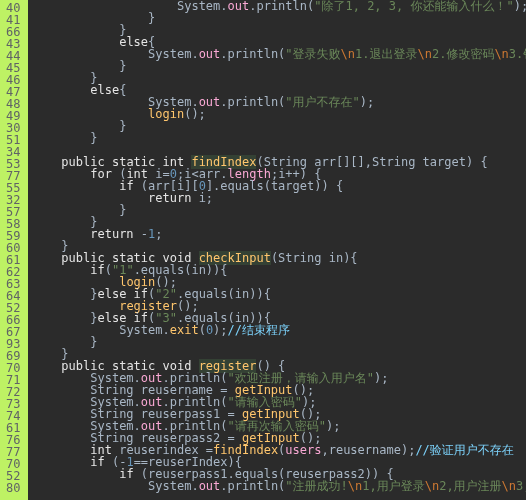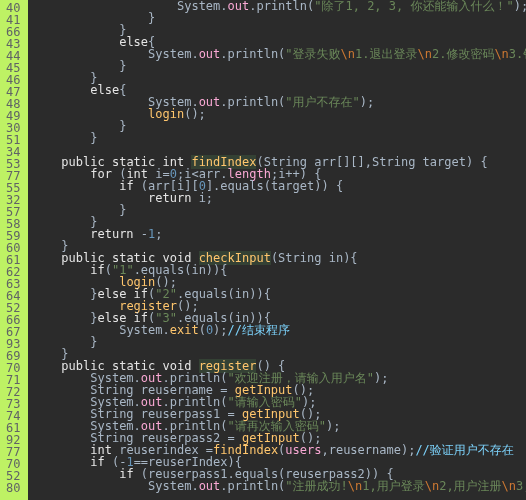--- a/index.html
+++ b/index.html
@@ -74,20 +74,20 @@
       <div>66</div>
       <div>67</div>
       <div>93</div>
       <div>69</div>
       <div>70</div>
       <div>71</div>
       <div>72</div>
       <div>73</div>
       <div>74</div>
       <div>61</div>
-      <div>92</div>
+      <div>76</div>
       <div>77</div>
       <div>70</div>
       <div>52</div>
       <div>80</div>
     </div>
   <div class="code" id="code"><div>                    <span class="id">System.</span><span class="fld">out</span><span class="id">.println(</span><span class="str">"除了1, 2, 3, 你还能输入什么！"</span><span class="id">);</span></div><div>                <span class="id">}</span></div><div>            <span class="id">}</span></div><div>            <span class="kw">else</span><span class="id">{</span></div><div>                <span class="id">System.</span><span class="fld">out</span><span class="id">.println(</span><span class="str">"登录失败</span><span class="esc">\n</span><span class="str">1.退出登录</span><span class="esc">\n</span><span class="str">2.修改密码</span><span class="esc">\n</span><span class="str">3.销毁用户"</span></div><div>            <span class="id">}</span></div><div>        <span class="id">}</span></div><div>        <span class="kw">else</span><span class="id">{</span></div><div>                <span class="id">System.</span><span class="fld">out</span><span class="id">.println(</span><span class="str">"用户不存在"</span><span class="id">);</span></div><div>                <span class="fn">login</span><span class="id">();</span></div><div>            <span class="id">}</span></div><div>        <span class="id">}</span></div><div></div><div>    <span class="kw">public static int </span><span class="def">findIndex</span><span class="id">(String arr[][],String target) {</span></div><div>        <span class="kw">for </span><span class="id">(</span><span class="kw">int </span><span class="id">i=</span><span class="num">0</span><span class="id">;i&lt;arr.</span><span class="fld">length</span><span class="id">;i++) {</span></div><div>            <span class="kw">if </span><span class="id">(arr[i][</span><span class="num">0</span><span class="id">].equals(target)) {</span></div><div>                <span class="kw">return </span><span class="id">i;</span></div><div>            <span class="id">}</span></div><div>        <span class="id">}</span></div><div>        <span class="kw">return </span><span class="id">-</span><span class="num">1</span><span class="id">;</span></div><div>    <span class="id">}</span></div><div>    <span class="kw">public static void </span><span class="def">checkInput</span><span class="id">(String in){</span></div><div>        <span class="kw">if</span><span class="id">(</span><span class="str">"1"</span><span class="id">.equals(in)){</span></div><div>            <span class="fn">login</span><span class="id">();</span></div><div>        <span class="id">}</span><span class="kw">else if</span><span class="id">(</span><span class="str">"2"</span><span class="id">.equals(in)){</span></div><div>            <span class="fn">register</span><span class="id">();</span></div><div>        <span class="id">}</span><span class="kw">else if</span><span class="id">(</span><span class="str">"3"</span><span class="id">.equals(in)){</span></div><div>            <span class="id">System.</span><span class="fn">exit</span><span class="id">(</span><span class="num">0</span><span class="id">);</span><span class="cmt">//结束程序</span></div><div>        <span class="id">}</span></div><div>    <span class="id">}</span></div><div>    <span class="kw">public static void </span><span class="def">register</span><span class="id">() {</span></div><div>        <span class="id">System.</span><span class="fld">out</span><span class="id">.println(</span><span class="str">"欢迎注册，请输入用户名"</span><span class="id">);</span></div><div>        <span class="id">String reusername = </span><span class="fn">getInput</span><span class="id">();</span></div><div>        <span class="id">System.</span><span class="fld">out</span><span class="id">.println(</span><span class="str">"请输入密码"</span><span class="id">);</span></div><div>        <span class="id">String reuserpass1 = </span><span class="fn">getInput</span><span class="id">();</span></div><div>        <span class="id">System.</span><span class="fld">out</span><span class="id">.println(</span><span class="str">"请再次输入密码"</span><span class="id">);</span></div><div>        <span class="id">String reuserpass2 = </span><span class="fn">getInput</span><span class="id">();</span></div><div>        <span class="kw">int </span><span class="id">reuserindex =</span><span class="fn">findIndex</span><span class="id">(</span><span class="fld">users</span><span class="id">,reusername);</span><span class="cmt">//验证用户不存在</span></div><div>        <span class="kw">if </span><span class="id">(-</span><span class="num">1</span><span class="id">==reuserIndex){</span></div><div>            <span class="kw">if </span><span class="id">(reuserpass1.equals(reuserpass2)) {</span></div><div>                <span class="id">System.</span><span class="fld">out</span><span class="id">.println(</span><span class="str">"注册成功!</span><span class="esc">\n</span><span class="str">1,用户登录</span><span class="esc">\n</span><span class="str">2,用户注册</span><span class="esc">\n</span><span class="str">3,退出登录"</span></div></div>
 </div>
 
 </body></html>

